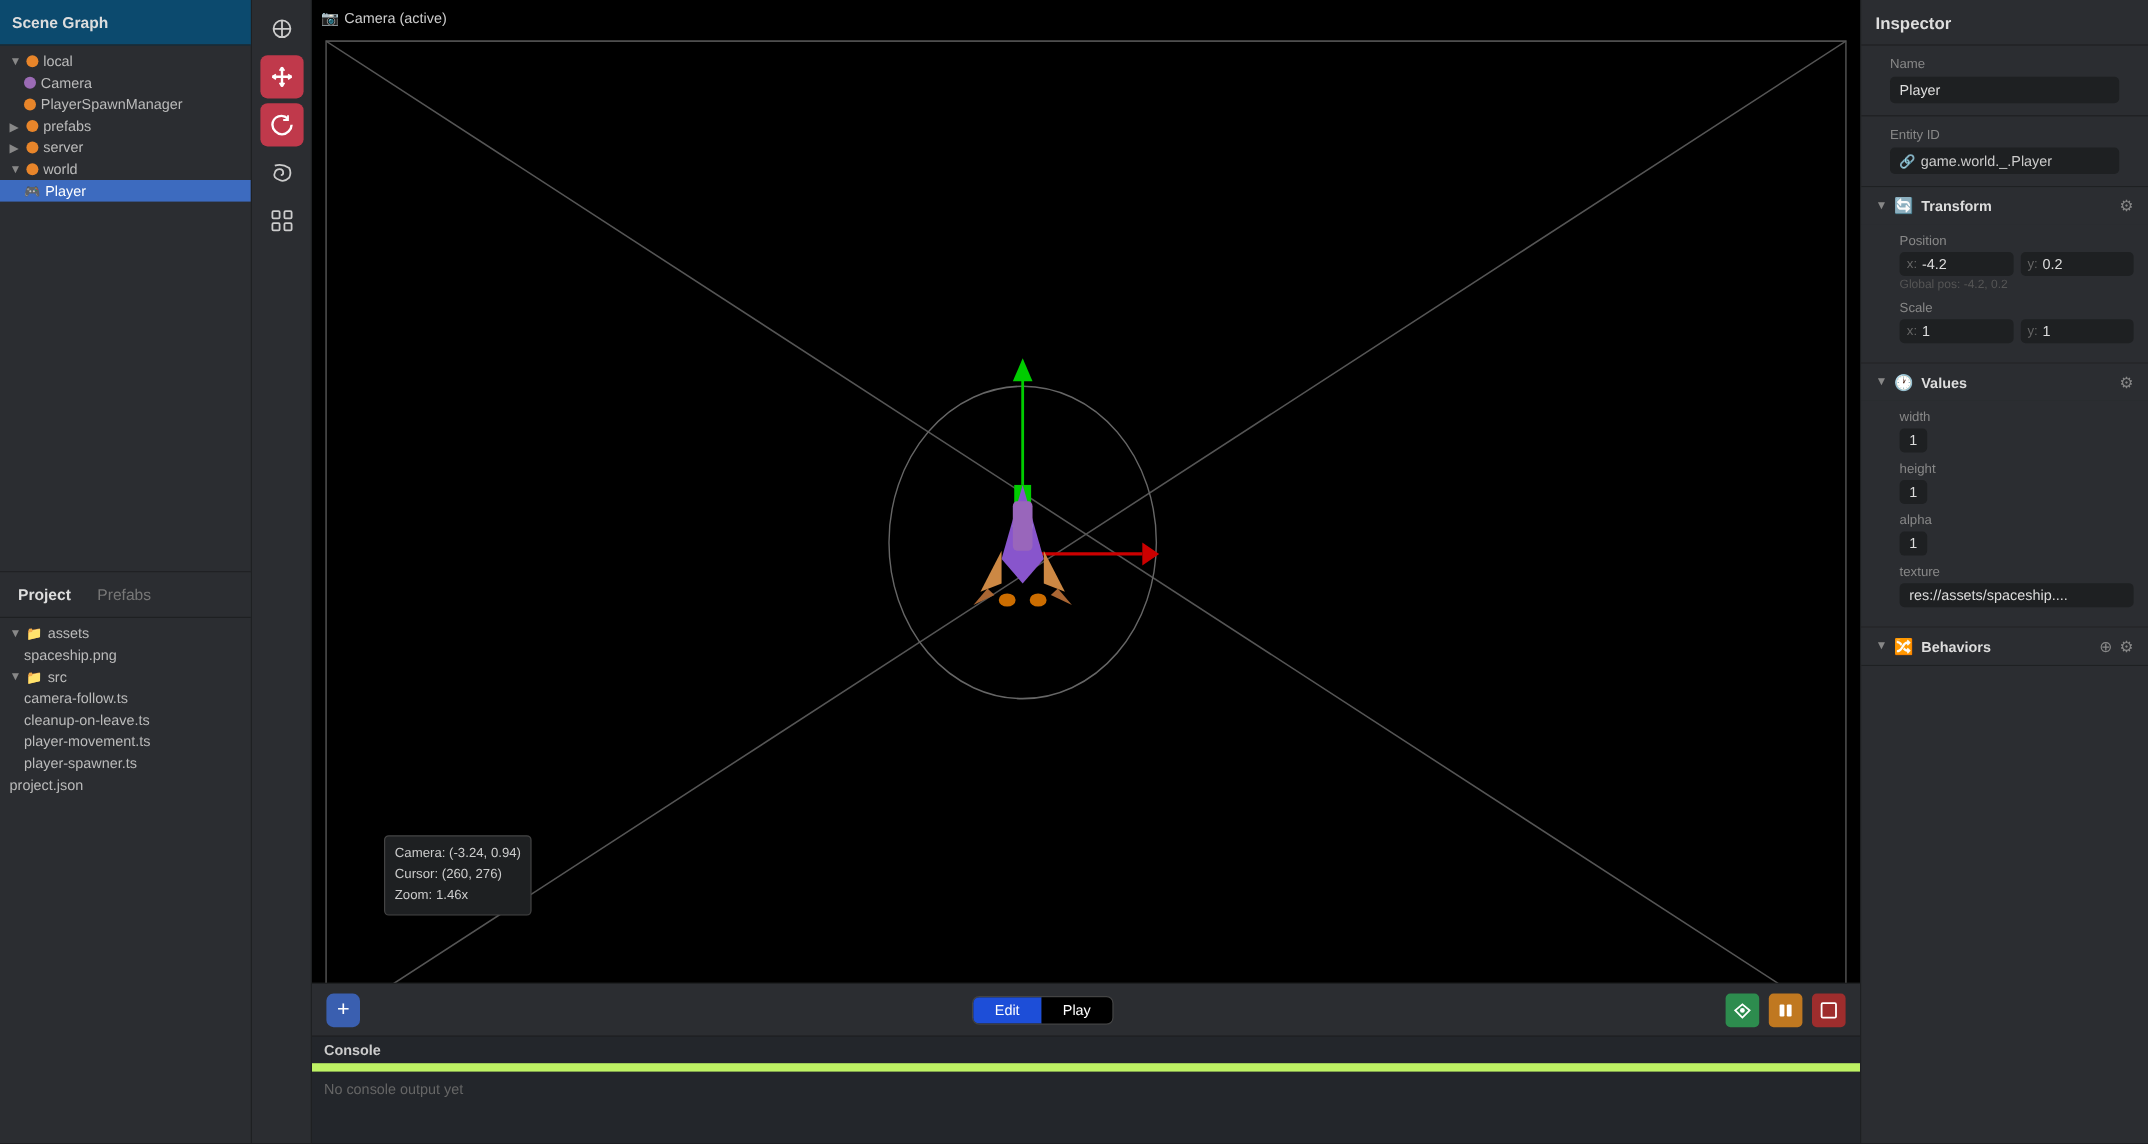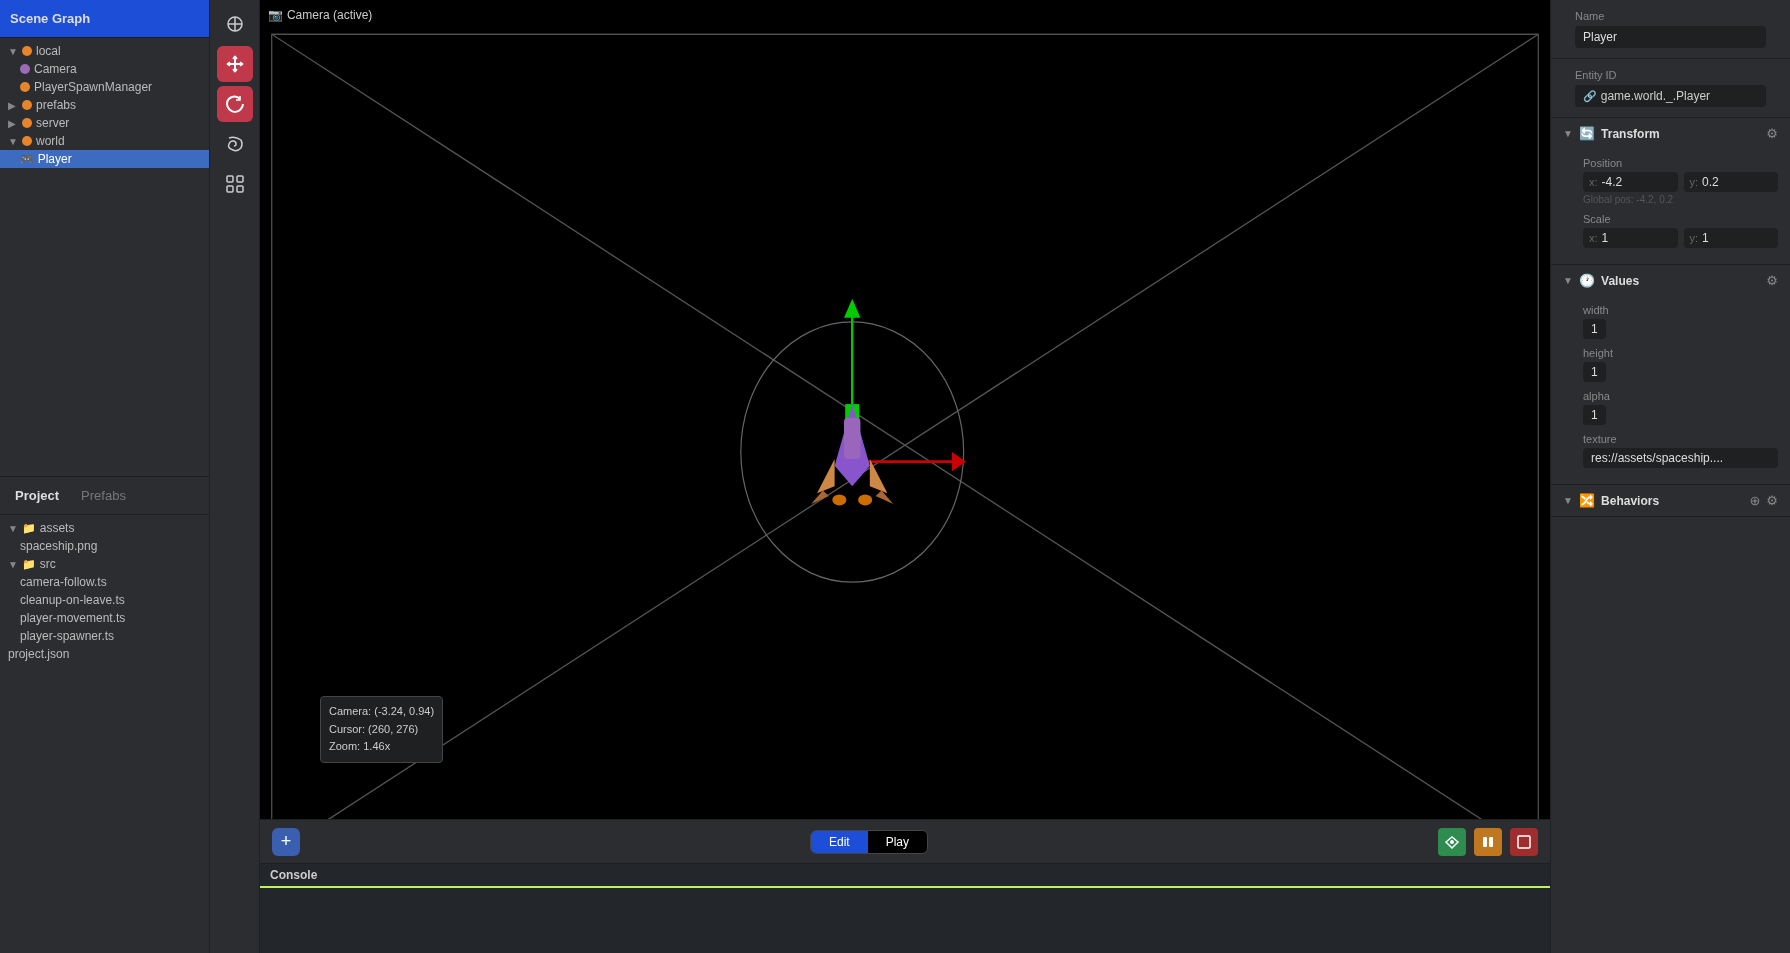--- a/index.html
+++ b/index.html
@@ -19,21 +19,21 @@
     .left-panel {
       width: 210px;
       min-width: 210px;
       display: flex;
       flex-direction: column;
       background: #2b2d31;
       border-right: 1px solid #1e2022;
     }
 
     .panel-header {
-      background: #1d4ed8;
+      background: #0c4a6e;
       padding: 17px 10px;
       font-size: 13px;
       font-weight: 600;
       color: #ddd;
       border-bottom: 1px solid #1e2022;
       display: flex;
       align-items: center;
       gap: 6px;
       height: 38px;
     }
@@ -268,21 +268,21 @@
       bottom: 0;
       height: 90px;
       background: #23262b;
       border-top: 1px solid #1e2022;
     }
     .console-header {
       padding: 4px 10px;
       font-size: 12px;
       color: #ccc;
       font-weight: 600;
-      border-bottom: 2px solid #bef264;
+      border-bottom: 7px solid #bef264;
     }
     .console-content {
       padding: 8px 10px;
       color: #666;
       font-size: 12px;
     }
 
     
     .right-panel {
       width: 240px;
@@ -648,24 +648,26 @@
       <div class="rt-icon red">
         <svg width="16" height="16" viewBox="0 0 16 16" fill="none">
           <rect x="2" y="2" width="12" height="12" rx="1" stroke="#fff" stroke-width="1.5" fill="none"></rect>
         </svg>
       </div>
     </div>
   </div>
 
   <div class="console-area">
     <div class="console-header">Console</div>
+    <div class="console-content">No console output yet</div>
   </div>
 </div>
 
 <div class="right-panel">
+  <div class="inspector-header">Inspector</div>
 
   <div class="inspector-section">
     <div class="inspector-label">Name</div>
     <div class="inspector-value">Player</div>
   </div>
 
   <div class="inspector-section">
     <div class="inspector-label">Entity ID</div>
     <div class="entity-id-row">
       <span class="entity-icon">🔗</span>

